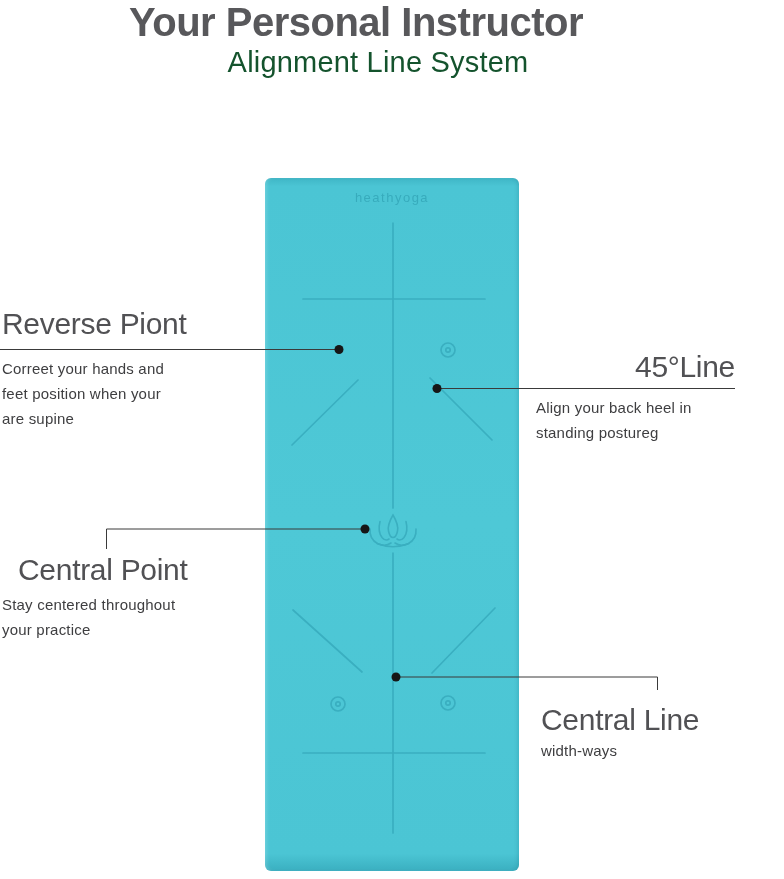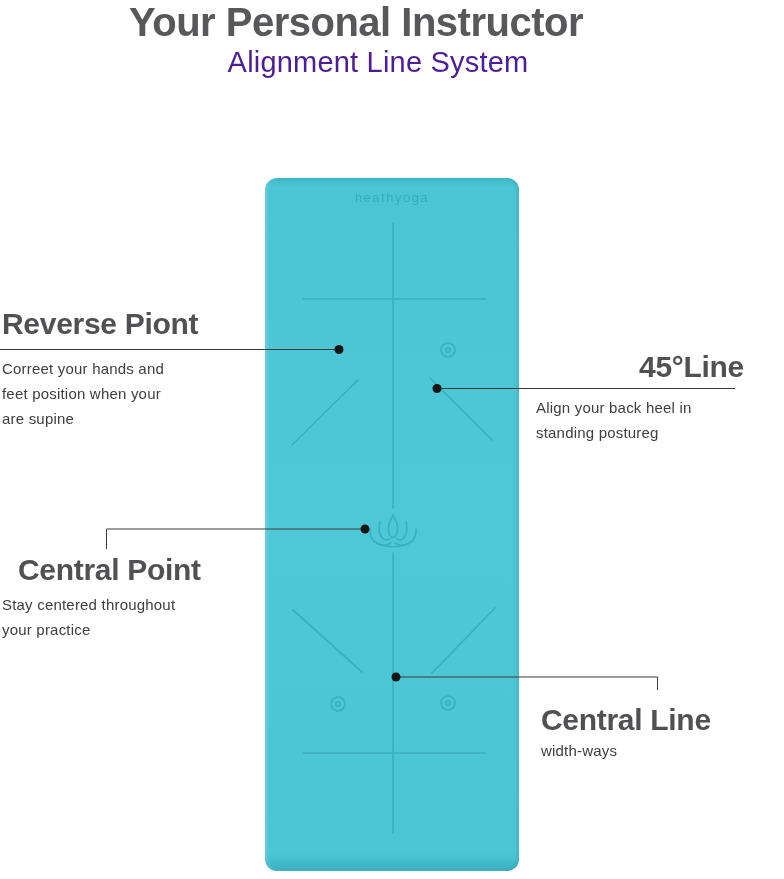--- a/index.html
+++ b/index.html
@@ -8,51 +8,51 @@
     font-family:"Liberation Sans",sans-serif;overflow:hidden;
   }
   
   .hdr{position:absolute;top:0;left:0;width:712px;text-align:center;}
   .hdr h1{
     margin:0;font-size:40px;line-height:44px;font-weight:bold;
     color:#58585b;letter-spacing:-0.5px;
   }
   .hdr h2{
     margin:2px 0 0 0;font-size:29px;line-height:33px;font-weight:400;
-    color:#4c1d95;letter-spacing:0.2px;padding-left:44px;
+    color:#14532d;letter-spacing:0.2px;padding-left:44px;
   }
   
   .mat{
     position:absolute;left:265px;top:178px;width:254px;height:693px;
     background:linear-gradient(180deg,#3fb6c6 0,#4bc5d4 1.2%,#4ec8d6 50%,#4bc5d4 97.5%,#3aafc0 100%);
-    border-radius:12px;
+    border-radius:6px;
     box-shadow:inset 3px 0 4px -2px rgba(255,255,255,0.25),
                inset -3px 0 4px -2px rgba(0,80,95,0.18);
   }
   .mat-logo{
     position:absolute;left:0;top:12px;width:100%;text-align:center;
     font-size:13px;letter-spacing:1.5px;color:#1f8ca0;opacity:0.45;
   }
   .mat-svg{position:absolute;left:0;top:0;}
   .mat-svg *{vector-effect:non-scaling-stroke;}
   
   .overlay{position:absolute;left:0;top:0;pointer-events:none;}
   
   .co-h{
-    position:absolute;font-size:30px;line-height:34px;font-weight:bold;
+    position:absolute;font-size:30px;line-height:34px;font-weight:normal;
     color:#515154;letter-spacing:-0.3px;white-space:nowrap;
   }
   .co-d{
     position:absolute;font-size:15px;line-height:25px;color:#3e3e40;
     letter-spacing:0.2px;
   }
   .co-d div{white-space:nowrap;}
   .h-reverse{left:2px;top:307px;}
   .d-reverse{left:2px;top:356px;}
-  .h-45{right:40px;top:350px;text-align:center;}
+  .h-45{right:49px;top:350px;text-align:center;}
   .d-45{left:536px;top:395px;}
   .h-central-point{left:2px;top:553px;margin-left:16px;}
   .d-central-point{left:2px;top:592px;}
   .h-central-line{left:541px;top:703px;}
   .d-central-line{left:541px;top:738px;}
 </style>
 </head>
 <body>
 
 <div class="canvas">

